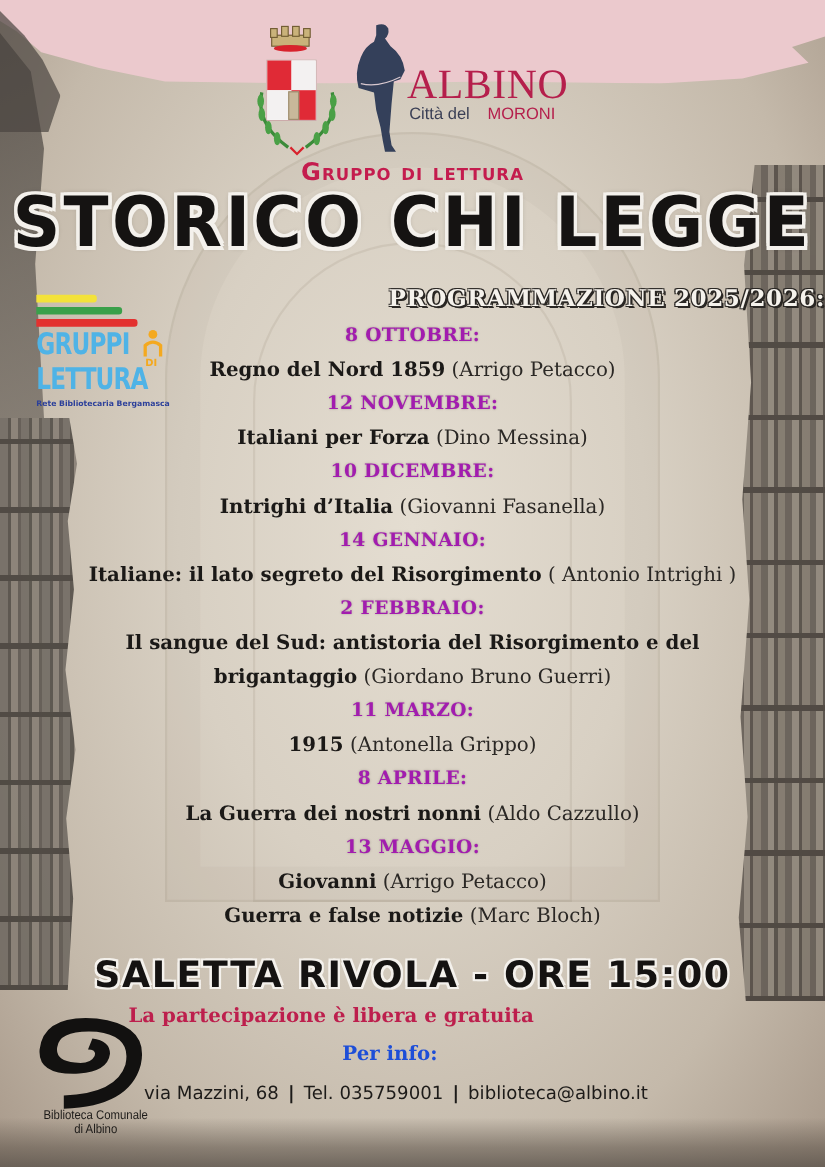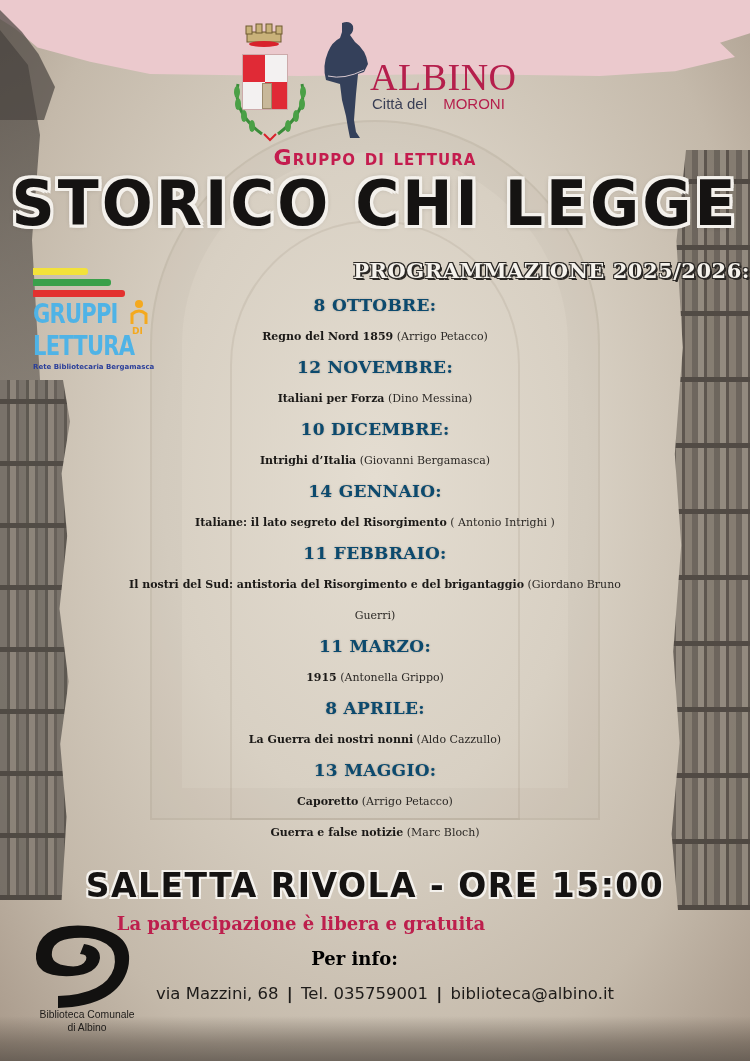--- a/index.html
+++ b/index.html
@@ -153,49 +153,49 @@
   }
 
   
   .program {
     position: absolute; left: 60px; width: 630px; top: 290px;
     text-align: center;
   }
   .date-line {
     height: 31px; line-height: 31px;
     font-family: "DejaVu Serif", serif; font-weight: bold;
-    font-size: 17px; color: #0c4a6e; letter-spacing: 0.3px;
+    font-size: 17px; color: #a21caf; letter-spacing: 0.3px;
     text-shadow: 0 0 2px rgba(60,50,40,0.35);
   }
   .book-line {
     min-height: 31px; line-height: 31px;
-    font-family: "DejaVu Serif", serif; font-size: 11px; color: #1b1917;
+    font-family: "DejaVu Serif", serif; font-size: 18px; color: #1b1917;
   }
   .book-title { font-weight: bold; }
   .book-author { font-weight: normal; color: #2b2825; }
 
   
   .saletta {
     position: absolute; left: 0; width: 750px; top: 866px; text-align: center;
     font-family: "DejaVu Sans", sans-serif; font-weight: bold;
     font-size: 33px; color: #151312; letter-spacing: 1.5px;
     text-shadow: -2px -2px 0 #f4f1ec, 2px -2px 0 #f4f1ec, -2px 2px 0 #f4f1ec, 2px 2px 0 #f4f1ec;
   }
   .partecipazione {
     position: absolute; left: 0; width: 602px; top: 913px; text-align: center;
     font-family: "DejaVu Serif", serif; font-weight: bold;
     font-size: 18px; color: #bd1f4d;
   }
   .perinfo {
     position: absolute; left: 0; width: 709px; top: 948px; text-align: center;
     font-family: "DejaVu Serif", serif; font-weight: bold;
-    font-size: 18px; color: #000000;
+    font-size: 18px; color: #1d4ed8;
   }
   .contact {
-    position: absolute; left: 156px; top: 984px; white-space: nowrap;
+    position: absolute; left: 131px; top: 984px; white-space: nowrap;
     font-family: "DejaVu Sans", sans-serif; font-size: 16.5px; color: #1d1b19;
   }
   .contact .sep { font-weight: bold; margin: 0 3px; }
 
   .bib-logo { position: absolute; left: 28px; top: 918px; width: 120px; height: 100px; }
   .bib-name {
     position: absolute; left: 22px; top: 1008px; width: 130px; text-align: center;
     font-family: "Liberation Sans", sans-serif; font-size: 11.5px; color: #1d1b19; line-height: 1.1;
     transform: scaleX(0.9);
   }
@@ -276,36 +276,36 @@
 </div>
 
 <div class="program">
   <div class="date-line">8 OTTOBRE:</div>
   <div class="book-line"><span class="book-title">Regno del Nord 1859</span> <span class="book-author">(Arrigo Petacco)</span></div>
 
   <div class="date-line">12 NOVEMBRE:</div>
   <div class="book-line"><span class="book-title">Italiani per Forza</span> <span class="book-author">(Dino Messina)</span></div>
 
   <div class="date-line">10 DICEMBRE:</div>
-  <div class="book-line"><span class="book-title">Intrighi d’Italia</span> <span class="book-author">(Giovanni Bergamasca)</span></div>
+  <div class="book-line"><span class="book-title">Intrighi d’Italia</span> <span class="book-author">(Giovanni Fasanella)</span></div>
 
   <div class="date-line">14 GENNAIO:</div>
   <div class="book-line"><span class="book-title">Italiane: il lato segreto del Risorgimento</span> <span class="book-author">( Antonio Intrighi )</span></div>
 
-  <div class="date-line">11 FEBBRAIO:</div>
-  <div class="book-line" style="padding: 0 50px;"><span class="book-title">Il nostri del Sud: antistoria del Risorgimento e del brigantaggio</span> <span class="book-author">(Giordano Bruno Guerri)</span></div>
+  <div class="date-line">2 FEBBRAIO:</div>
+  <div class="book-line" style="padding: 0 50px;"><span class="book-title">Il sangue del Sud: antistoria del Risorgimento e del brigantaggio</span> <span class="book-author">(Giordano Bruno Guerri)</span></div>
 
   <div class="date-line">11 MARZO:</div>
   <div class="book-line"><span class="book-title">1915</span> <span class="book-author">(Antonella Grippo)</span></div>
 
   <div class="date-line">8 APRILE:</div>
   <div class="book-line"><span class="book-title">La Guerra dei nostri nonni</span> <span class="book-author">(Aldo Cazzullo)</span></div>
 
   <div class="date-line">13 MAGGIO:</div>
-  <div class="book-line"><span class="book-title">Caporetto</span> <span class="book-author">(Arrigo Petacco)</span></div>
+  <div class="book-line"><span class="book-title">Giovanni</span> <span class="book-author">(Arrigo Petacco)</span></div>
 
   <div class="book-line"><span class="book-title">Guerra e false notizie</span> <span class="book-author">(Marc Bloch)</span></div>
 </div>
 
 <div class="saletta">SALETTA RIVOLA - ORE 15:00</div>
 <div class="partecipazione">La partecipazione è libera e gratuita</div>
 <div class="perinfo">Per info:</div>
 <div class="contact">
   <span>via Mazzini, 68</span>
   <span class="sep">|</span>

